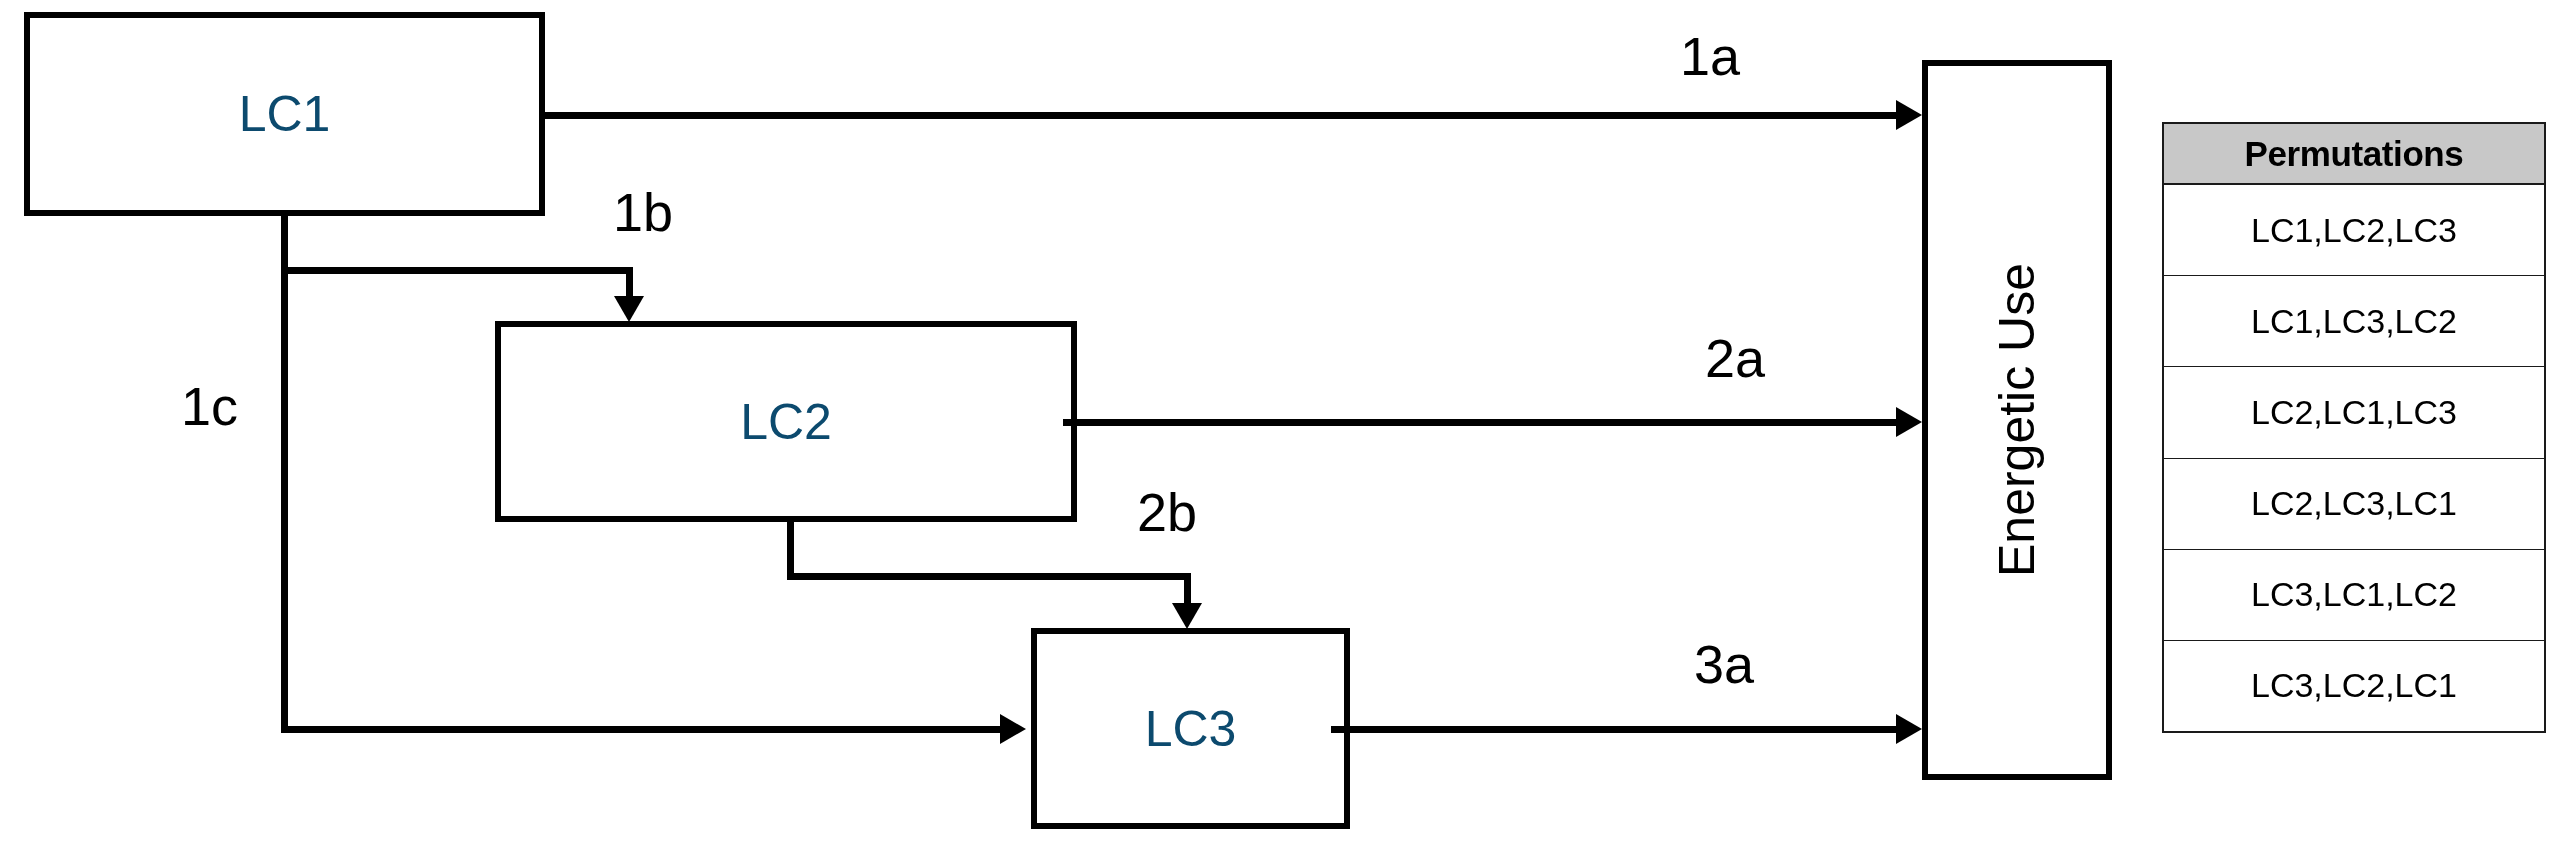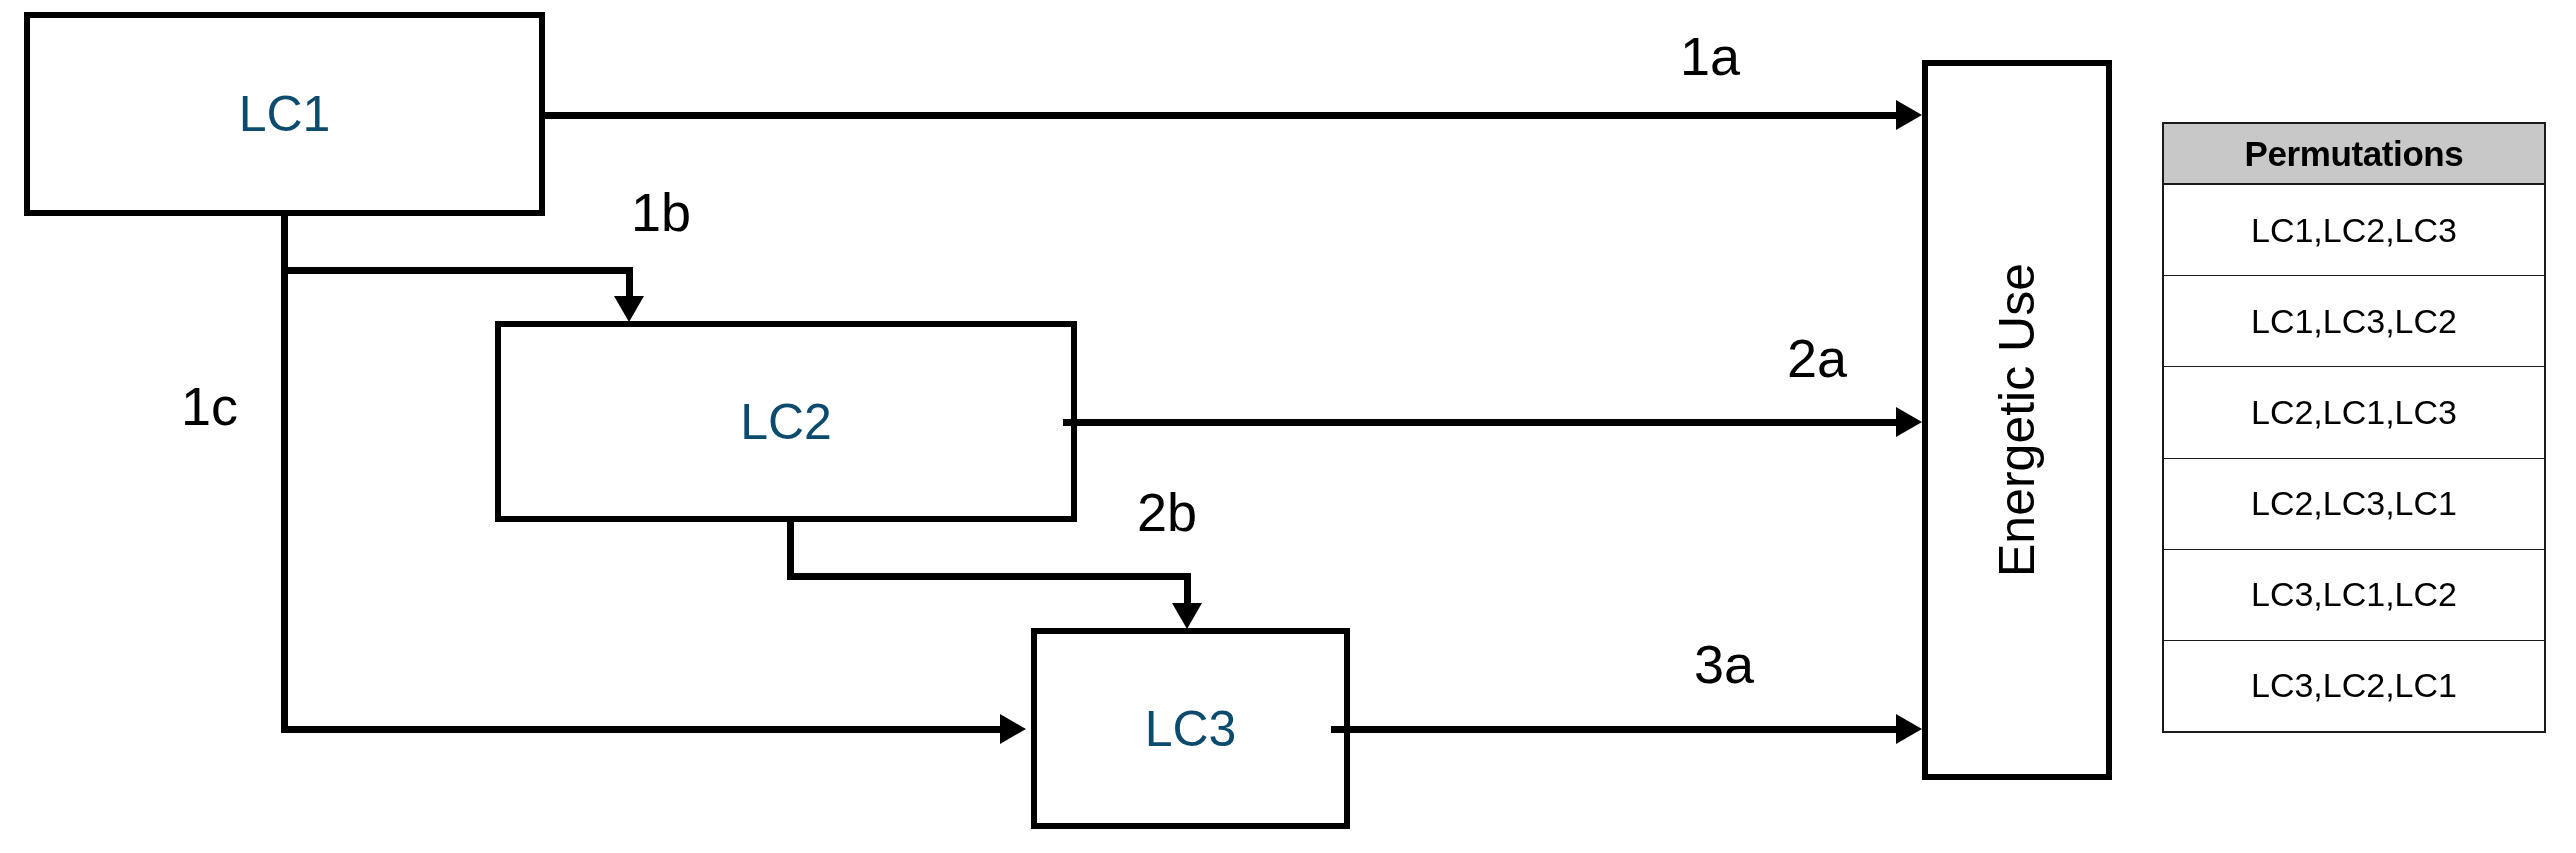--- a/index.html
+++ b/index.html
@@ -148,30 +148,30 @@
   </div>
 
   <div class="hline" style="left:543px; top:112px; width:1355px;"></div>
   <div class="arrow-right" style="left:1896px; top:100px;"></div>
   <div class="elabel" style="left:1680px; top:29px;">1a</div>
 
   <div class="vline" style="left:281px; top:211px; height:62px;"></div>
   <div class="hline" style="left:281px; top:267px; width:351px;"></div>
   <div class="vline" style="left:626px; top:267px; height:35px;"></div>
   <div class="arrow-down" style="left:614px; top:296px;"></div>
-  <div class="elabel" style="left:631px; top:185px;">1b</div>
+  <div class="elabel" style="left:613px; top:185px;">1b</div>
 
   <div class="vline" style="left:281px; top:211px; height:521px;"></div>
   <div class="hline" style="left:281px; top:726px; width:721px;"></div>
   <div class="arrow-right" style="left:1000px; top:714px;"></div>
   <div class="elabel" style="left:181px; top:379px;text-align:center;">1c</div>
 
   <div class="hline" style="left:1063px; top:419px; width:835px;"></div>
   <div class="arrow-right" style="left:1896px; top:407px;"></div>
-  <div class="elabel" style="left:1787px; top:331px;">2a</div>
+  <div class="elabel" style="left:1705px; top:331px;">2a</div>
 
   <div class="vline" style="left:787px; top:517px; height:63px;"></div>
   <div class="hline" style="left:787px; top:573px; width:403px;"></div>
   <div class="vline" style="left:1184px; top:573px; height:35px;"></div>
   <div class="arrow-down" style="left:1172px; top:603px;"></div>
   <div class="elabel" style="left:1137px; top:485px;">2b</div>
 
   <div class="hline" style="left:1331px; top:726px; width:567px;"></div>
   <div class="arrow-right" style="left:1896px; top:714px;"></div>
   <div class="elabel" style="left:1694px; top:637px;">3a</div>

